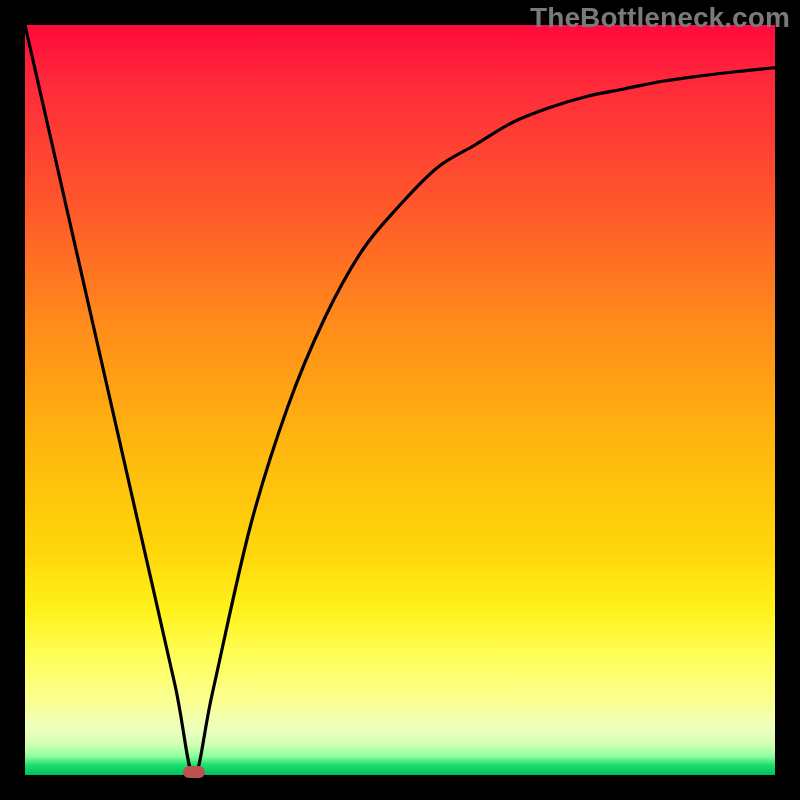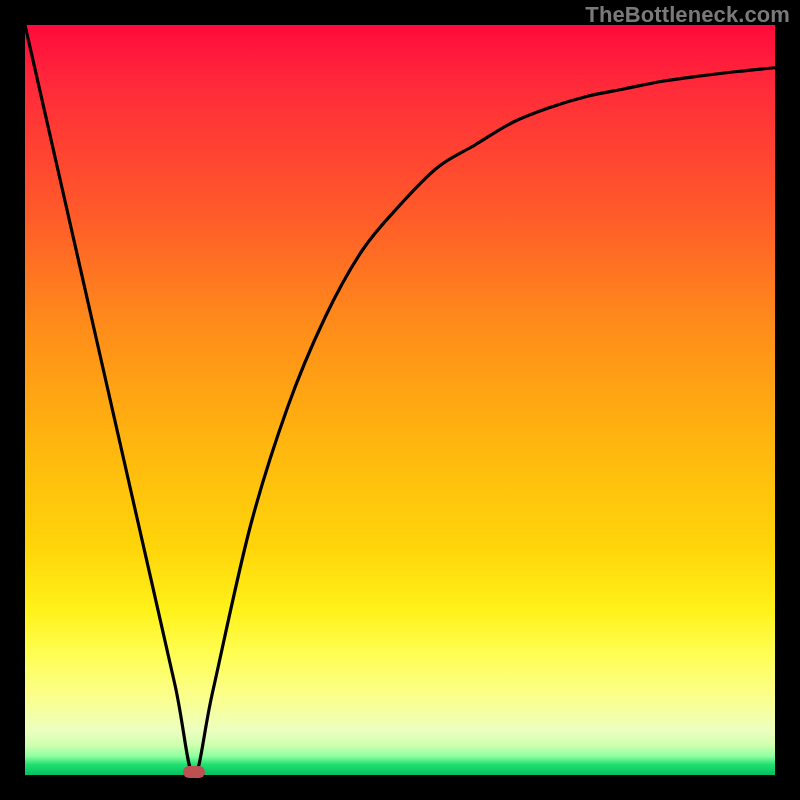--- a/index.html
+++ b/index.html
@@ -37,21 +37,21 @@
       #d0ffb0 96%,
       #8effa0 97.5%,
       #22e070 98.6%,
       #00c060 100%
     );
   }
   .watermark {
     position: absolute;
     top: 2px;
     right: 10px;
-    font-size: 22px;
+    font-size: 28px;
     font-weight: 600;
     color: #7a7a7a;
     letter-spacing: 0.1px;
     z-index: 10;
     font-family: Arial, sans-serif;
   }
   svg.curve {
     position: absolute;
     left: 0;
     top: 0;

